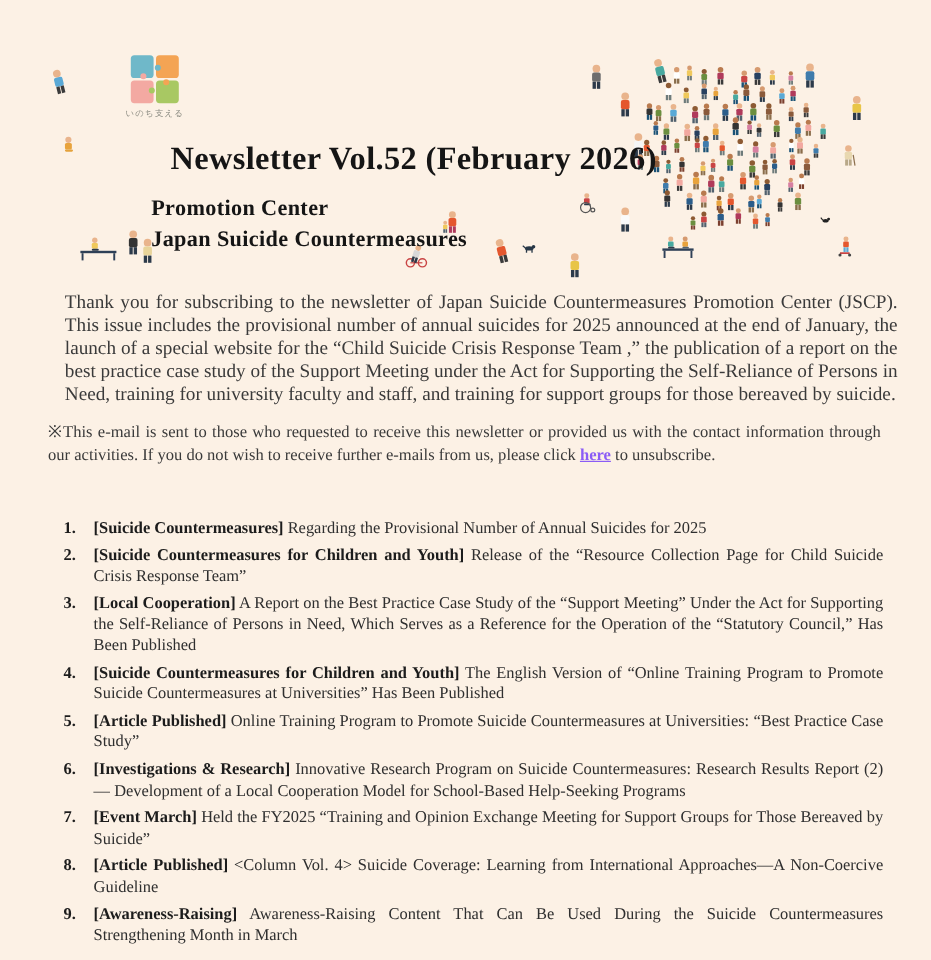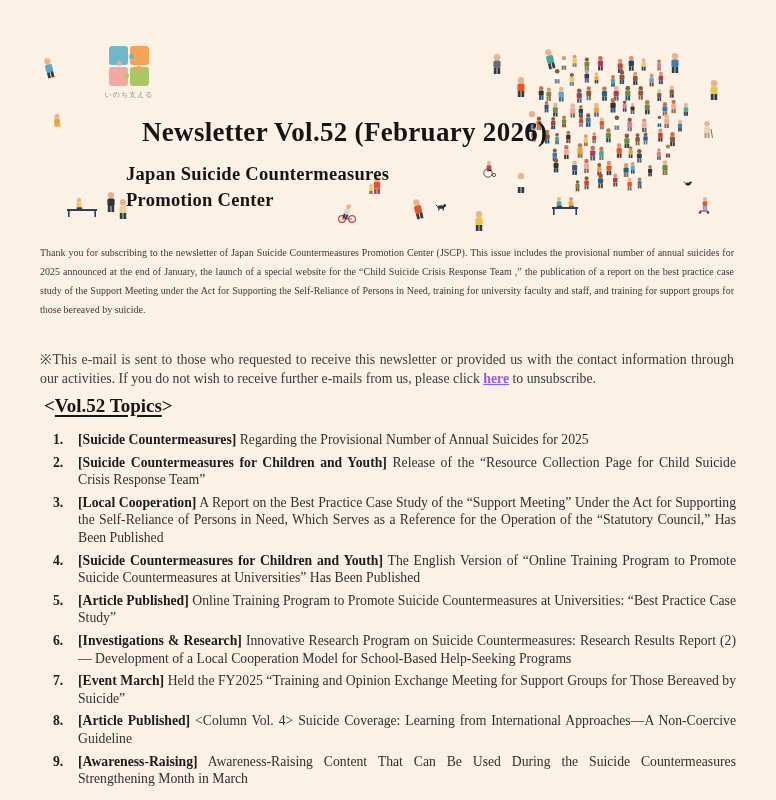--- a/index.html
+++ b/index.html
@@ -14,21 +14,21 @@
   .sq.tl{left:0;top:0;}
   .sq.tr{right:0;top:0;}
   .sq.bl{left:0;bottom:0;}
   .sq.br{right:0;bottom:0;}
   .logo-grid .dot{position:absolute;width:5px;height:5px;border-radius:50%;}
   .logo-caption{margin-top:4px;font-size:7px;letter-spacing:1px;color:#8a8a80;white-space:nowrap;}
 
   .title{position:absolute;left:127px;top:102px;margin:15px;font-size:27px;font-weight:bold;color:#151515;letter-spacing:.3px;white-space:nowrap;}
   .org{position:absolute;left:126px;top:161px;font-size:18.5px;font-weight:bold;color:#151515;line-height:26px;letter-spacing:.3px;}
 
-  .intro{position:absolute;left:40px;top:243px;width:694px;margin:0;font-size:10px;line-height:19px;color:#3a3a3a;text-align:justify;}
+  .intro{position:absolute;left:54px;top:243px;width:694px;margin:0;font-size:16px;line-height:19px;color:#3a3a3a;text-align:justify;}
   .notice{position:absolute;left:40px;top:350px;width:694px;margin:0;font-size:13.8px;line-height:19px;color:#3a3a3a;text-align:justify;}
   .notice a{font-weight:bold;text-decoration:underline;}
 
   .topics-heading{position:absolute;left:44px;top:395px;margin:0;font-size:19px;font-weight:bold;color:#151515;}
   .topics-heading .u{text-decoration:underline;text-decoration-thickness:2px;text-underline-offset:3px;}
 
   .topics{position:absolute;left:44px;top:431px;width:692px;margin:0;padding:0;list-style:none;}
   .topic{display:flex;margin:0 0 5px 0;font-size:13.7px;line-height:17.6px;color:#2f2f2f;}
   .topic .num{flex:none;width:25px;padding-left:9px;font-weight:bold;color:#1c1c1c;}
   .topic .body{flex:1;text-align:justify;}
@@ -738,29 +738,28 @@
         <span class="dot" id="dot-2" style="left: 27px; top: 20px; background: rgb(244, 164, 84);"></span>
         <span class="dot" id="dot-3" style="left: 15px; top: 27px; background: rgb(168, 200, 99);"></span>
         <span class="dot" id="dot-4" style="left: 8px; top: 15px; background: rgb(243, 169, 162);"></span>
       </div>
       <div class="logo-caption">いのち支える</div>
     </div>
 
     <h1 class="title">Newsletter Vol.52 (February 2026)</h1>
 
     <div class="org">
+      <div>Promotion Center</div>
       <div>Japan Suicide Countermeasures</div>
-      <div>Promotion Center</div>
     </div>
 
     <p class="intro">Thank you for subscribing to the newsletter of Japan Suicide Countermeasures Promotion Center (JSCP). This issue includes the provisional number of annual suicides for 2025 announced at the end of January, the launch of a special website for the “Child Suicide Crisis Response Team ,” the publication of a report on the best practice case study of the Support Meeting under the Act for Supporting the Self-Reliance of Persons in Need, training for university faculty and staff, and training for support groups for those bereaved by suicide.</p>
 
     <p class="notice"><span>※This e-mail is sent to those who requested to receive this newsletter or provided us with the contact information through our activities. If you do not wish to receive further e-mails from us, please click </span><a href="#" id="unsub-link" class="unsub" style="color: #8b5cf6;">here</a><span> to unsubscribe.</span></p>
 
-    <h2 class="topics-heading"><span>&lt;</span><span class="u">Vol.52 Topics</span><span>&gt;</span></h2>
 
     <ol class="topics">
       <li class="topic">
           <span class="num">1.</span>
           <span class="body"><span class="tag">[Suicide Countermeasures]</span><span> Regarding the Provisional Number of Annual Suicides for 2025</span></span>
         </li>
       <li class="topic">
           <span class="num">2.</span>
           <span class="body"><span class="tag">[Suicide Countermeasures for Children and Youth]</span><span> Release of the “Resource Collection Page for Child Suicide Crisis Response Team”</span></span>
         </li>

